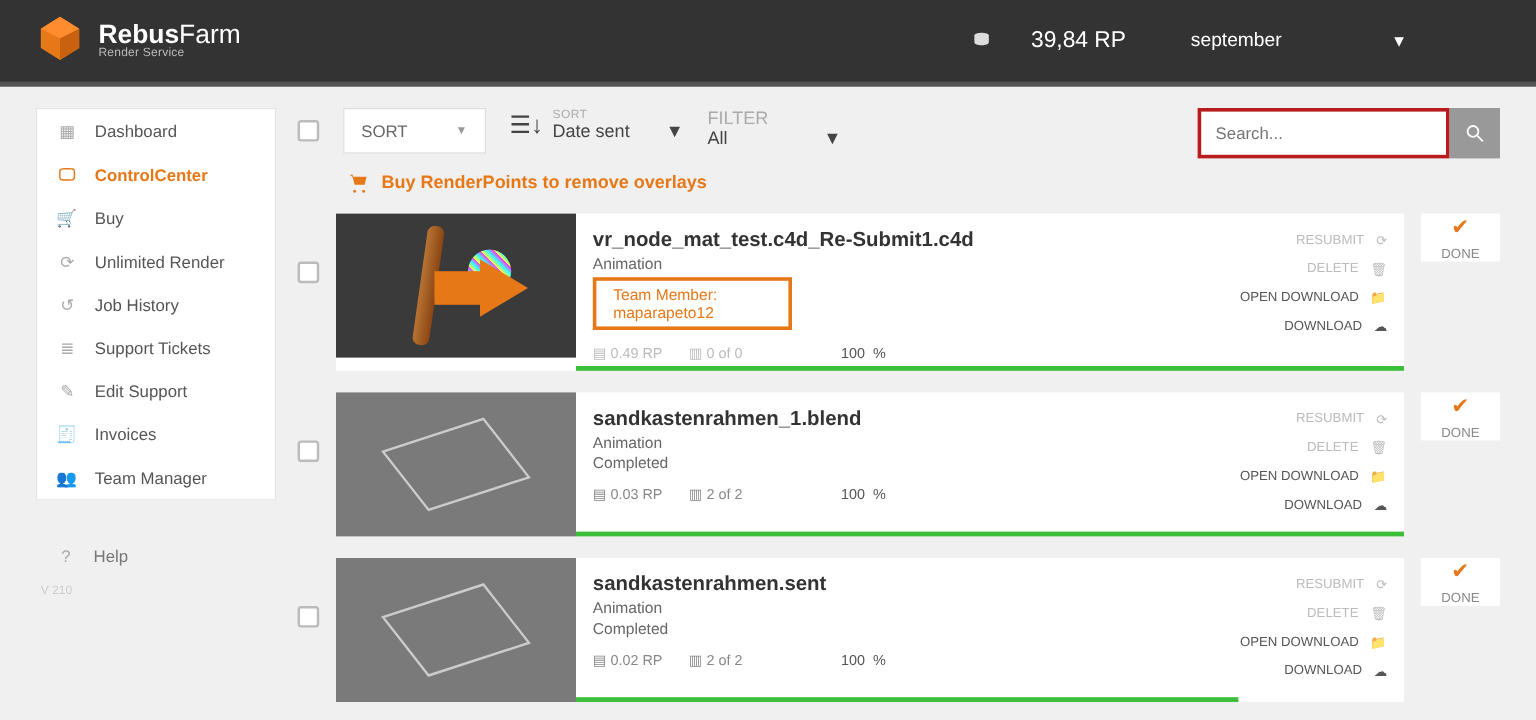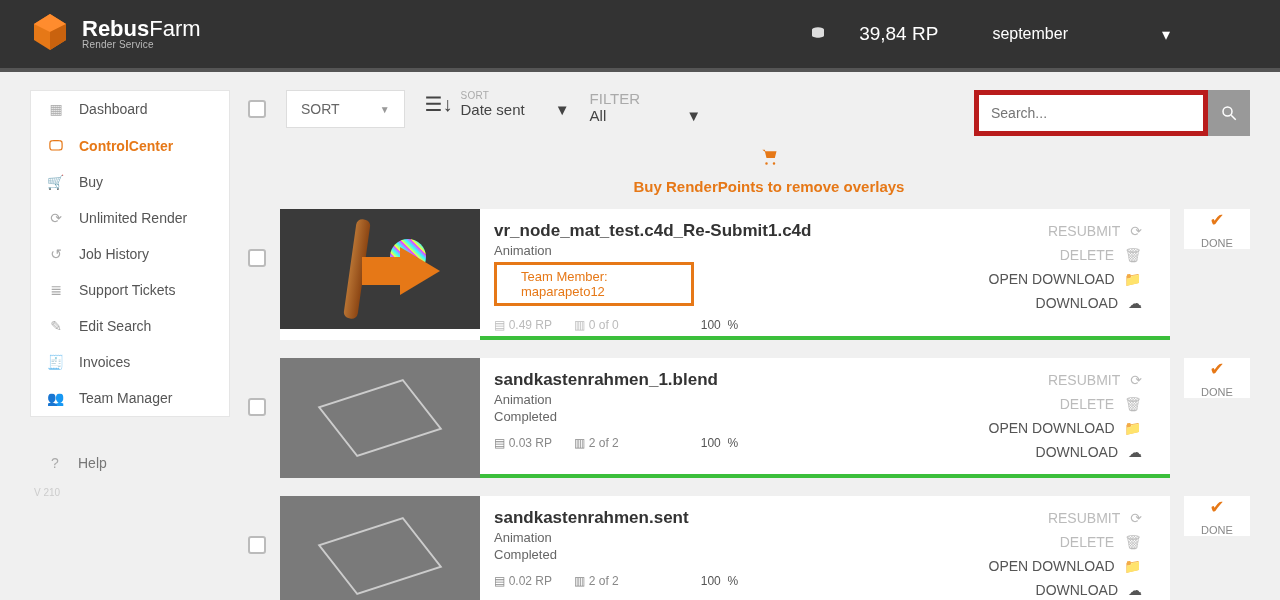--- a/index.html
+++ b/index.html
@@ -40,42 +40,42 @@
   .chk { width:18px;height:18px;border:2px solid #bbb;border-radius:3px;background:#fff;margin-top:10px; }
   .dd { background:#fff; border:1px solid #ddd; padding:10px 14px; display:flex; align-items:center; gap:40px; color:#666; font-size:14px; }
   .dd .tri { color:#999; font-size:10px; }
   .sort-blk { display:flex; align-items:center; gap:8px; }
   .sort-ic { font-size:20px; color:#444; }
   .sort-inner .lbl { font-size:10px; color:#aaa; letter-spacing:.3px; }
   .sort-inner .val { display:flex; align-items:center; gap:30px; font-size:15px; color:#444; }
   .filter-blk .lbl { font-size:15px; color:#aaa; }
   .filter-blk .val { display:flex; align-items:center; gap:80px; font-size:15px; color:#444; }
   .search-wrap { display:flex; margin-left:auto; }
-  .search-wrap input { width:234px; border:5px solid #b91c1c; padding:10px 12px; font-size:14px; outline:none; }
+  .search-wrap input { width:210px; border:3px solid #b91c1c; padding:10px 12px; font-size:14px; outline:none; }
   .search-btn { width:42px; background:#999; display:flex; align-items:center; justify-content:center; color:#fff; }
 
-  .buy-link { color:#e67817; font-size:15px; font-weight:600; display:flex; gap:10px; align-items:center; margin-left:40px; margin-top:-2px;flex-direction:column; }
+  .buy-link { color:#e67817; font-size:15px; font-weight:600; display:flex; gap:10px; align-items:flex-start; margin-left:40px; margin-top:-2px; }
   .cart-ic { width:20px;height:20px; }
 
   
   .jobs { display:flex; flex-direction:column; gap:18px; }
   .job-row { display:flex; align-items:flex-start; gap:14px; }
   .job-chk { margin-top:40px; }
   .job-card { flex:1; background:#fff; display:flex; position:relative; }
   .thumb { width:200px; height:120px; background:#3a3a3a; display:flex; align-items:center; justify-content:center; position:relative; overflow:hidden; }
   .thumb.gray { background:#7a7a7a; }
   .job-body { flex:1; padding:12px 14px 8px 14px; display:flex; flex-direction:column; gap:2px; position:relative; }
   .job-title { font-size:17px; font-weight:700; color:#333; }
   .job-sub { font-size:13px; color:#666; }
-  .team-tag { font-size:13px; color:#e67817; border:3px solid #e67817; padding:4px 24px; display:inline-block; margin-top:2px; width:200px; }
+  .team-tag { font-size:13px; color:#e67817; border:3px solid #e67817; padding:4px 14px; display:inline-block; margin-top:2px; width:166px; }
   .job-stats { display:flex; align-items:flex-start; gap:22px; font-size:12px; color:#888; margin-top:10px; }
   .job-stats .muted { color:#bbb; }
   .progress { position:absolute; left:0; right:0; bottom:0; height:4px; background:#3bbf3b; }
   .progress.gray { right: 20%; }
-  .job-actions { position:absolute; right:28px; top:10px; text-align:right; font-size:14px; color:#bbb; }
+  .job-actions { position:absolute; right:14px; top:10px; text-align:right; font-size:11px; color:#bbb; }
   .job-actions .row { display:flex; justify-content:flex-end; align-items:center; gap:10px; height:24px; }
   .job-actions .dark { color:#555; }
   .done-card { width:66px; background:#fff; display:flex; flex-direction:column; align-items:center; justify-content:center; gap:6px; color:#888; font-size:11px; }
   .done-card .chk-ic { color:#e67817; font-size:18px; }
 
   
   .arrow { position:absolute; left:120px; top:38px; width:0;height:0;
     border-top:24px solid transparent;border-bottom:24px solid transparent;border-left:40px solid #e67817; }
   .arrow::before { content:""; position:absolute; left:-78px; top:-14px; width:40px;height:28px;background:#e67817; }
 
@@ -145,21 +145,21 @@
       <div class="nav-item">
           <span class="nav-ic">↺</span>
           <span>Job History</span>
         </div>
       <div class="nav-item">
           <span class="nav-ic">≣</span>
           <span>Support Tickets</span>
         </div>
       <div class="nav-item">
           <span class="nav-ic">✎</span>
-          <span>Edit Search</span>
+          <span>Edit Support</span>
         </div>
       <div class="nav-item">
           <span class="nav-ic">🧾</span>
           <span>Invoices</span>
         </div>
       <div class="nav-item">
           <span class="nav-ic">👥</span>
           <span>Team Manager</span>
         </div>
     </div>

